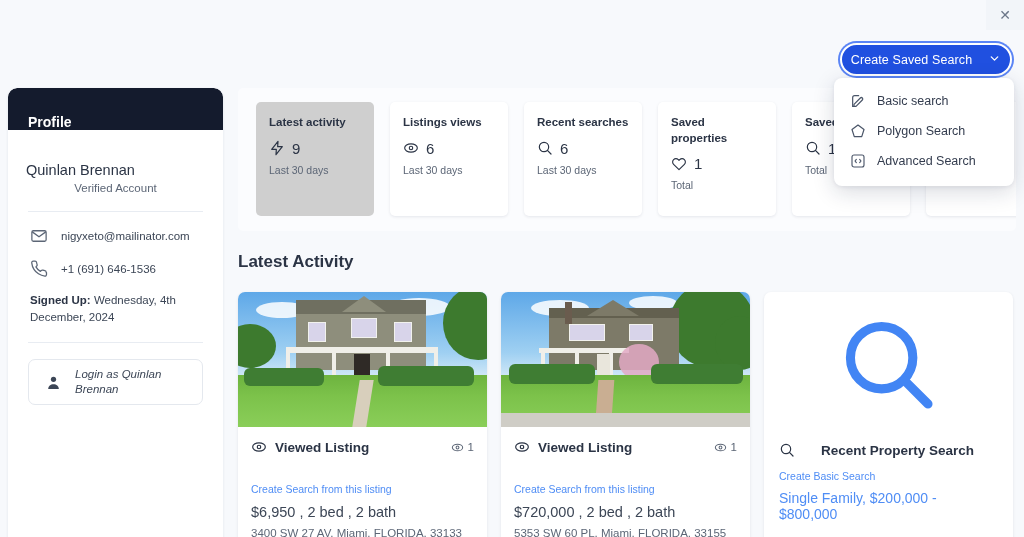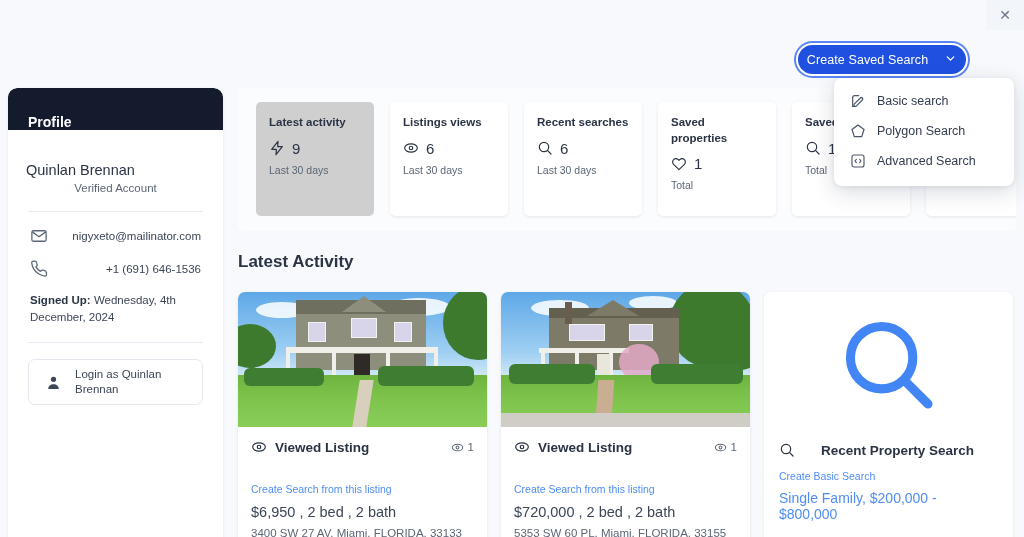--- a/index.html
+++ b/index.html
@@ -15,21 +15,21 @@
   .close-btn {
     position: absolute; top: 0; right: 0;
     width: 38px; height: 30px;
     display: flex; align-items: center; justify-content: center;
     background: #f2f5f9;
     color: #6b7688; font-size: 14px; line-height: 1;
     cursor: pointer;
   }
 
   
-  .csw-wrap { position: absolute; top: 43px; left: 796px; border-radius: 9px; }
+  .csw-wrap { position: absolute; top: 43px; left: 840px; border-radius: 9px; }
   .csw-btn {
     width: 172px; height: 33px; border-radius: 17px;
     background: #2050e0;
     border: 2px solid #ffffff;
     box-shadow: 0 0 0 2px #5b85f5;
     color: #fff; font-size: 12.5px; font-weight: 400;
     display: flex; align-items: center; justify-content: center; gap: 16px;
     cursor: pointer;
     letter-spacing: .1px;
   }
@@ -77,35 +77,35 @@
     display: flex; align-items: center; justify-content: center;
     color: #7d9cf0; font-size: 30px; font-weight: 400; letter-spacing: 1px;
   }
   .sb-name {
     margin-top: 14px;
     font-size: 14.5px; font-weight: normal; color: #2b3445;
   }
   .sb-sub { text-align: center; margin-top: 4px; font-size: 11.5px; color: #5c6676; }
   .sb-divider { height: 1px; background: #e8ecf2; margin: 17px 2px 0 2px; }
 
-  .sb-row { display: flex; align-items: center; gap: 13px; padding: 15px 4px 0 4px; justify-content: space-between; }
+  .sb-row { display: flex; align-items: center; gap: 13px; padding: 15px 4px 0 4px; }
   .sb-row .ico { width: 18px; height: 18px; flex: 0 0 18px; color: #5c6676; }
   .sb-row .txt { font-size: 11.5px; color: #3c4656; }
 
   .signup { padding: 14px 4px 0 4px; font-size: 11.5px; color: #3c4656; line-height: 1.45; }
   .signup b { color: #2b3445; }
 
   .login-btn {
     margin: 16px 2px 0 2px; height: 46px;
     border: 1px solid #e4e8ee; border-radius: 7px;
     display: flex; align-items: center; gap: 13px;
     padding-left: 16px; cursor: pointer; background: #fff;
   }
   .login-btn .ico { width: 17px; height: 17px; flex: 0 0 17px; color: #3c4656; }
-  .login-btn .txt { font-size: 11.5px; color: #3c4656; line-height: 1.35; max-width: 120px; }
+  .login-btn .txt { font-size: 11.5px; color: #3c4656; line-height: 1.35; max-width: 120px; font-style: italic; }
 
   
   .stats-wrap {
     position: absolute; left: 238px; top: 88px;
     width: 778px; height: 143px;
     background: #fbfcfe;
     border-radius: 5px;
     padding: 14px 0 0 18px;
     display: flex; gap: 16px;
     overflow: hidden;

